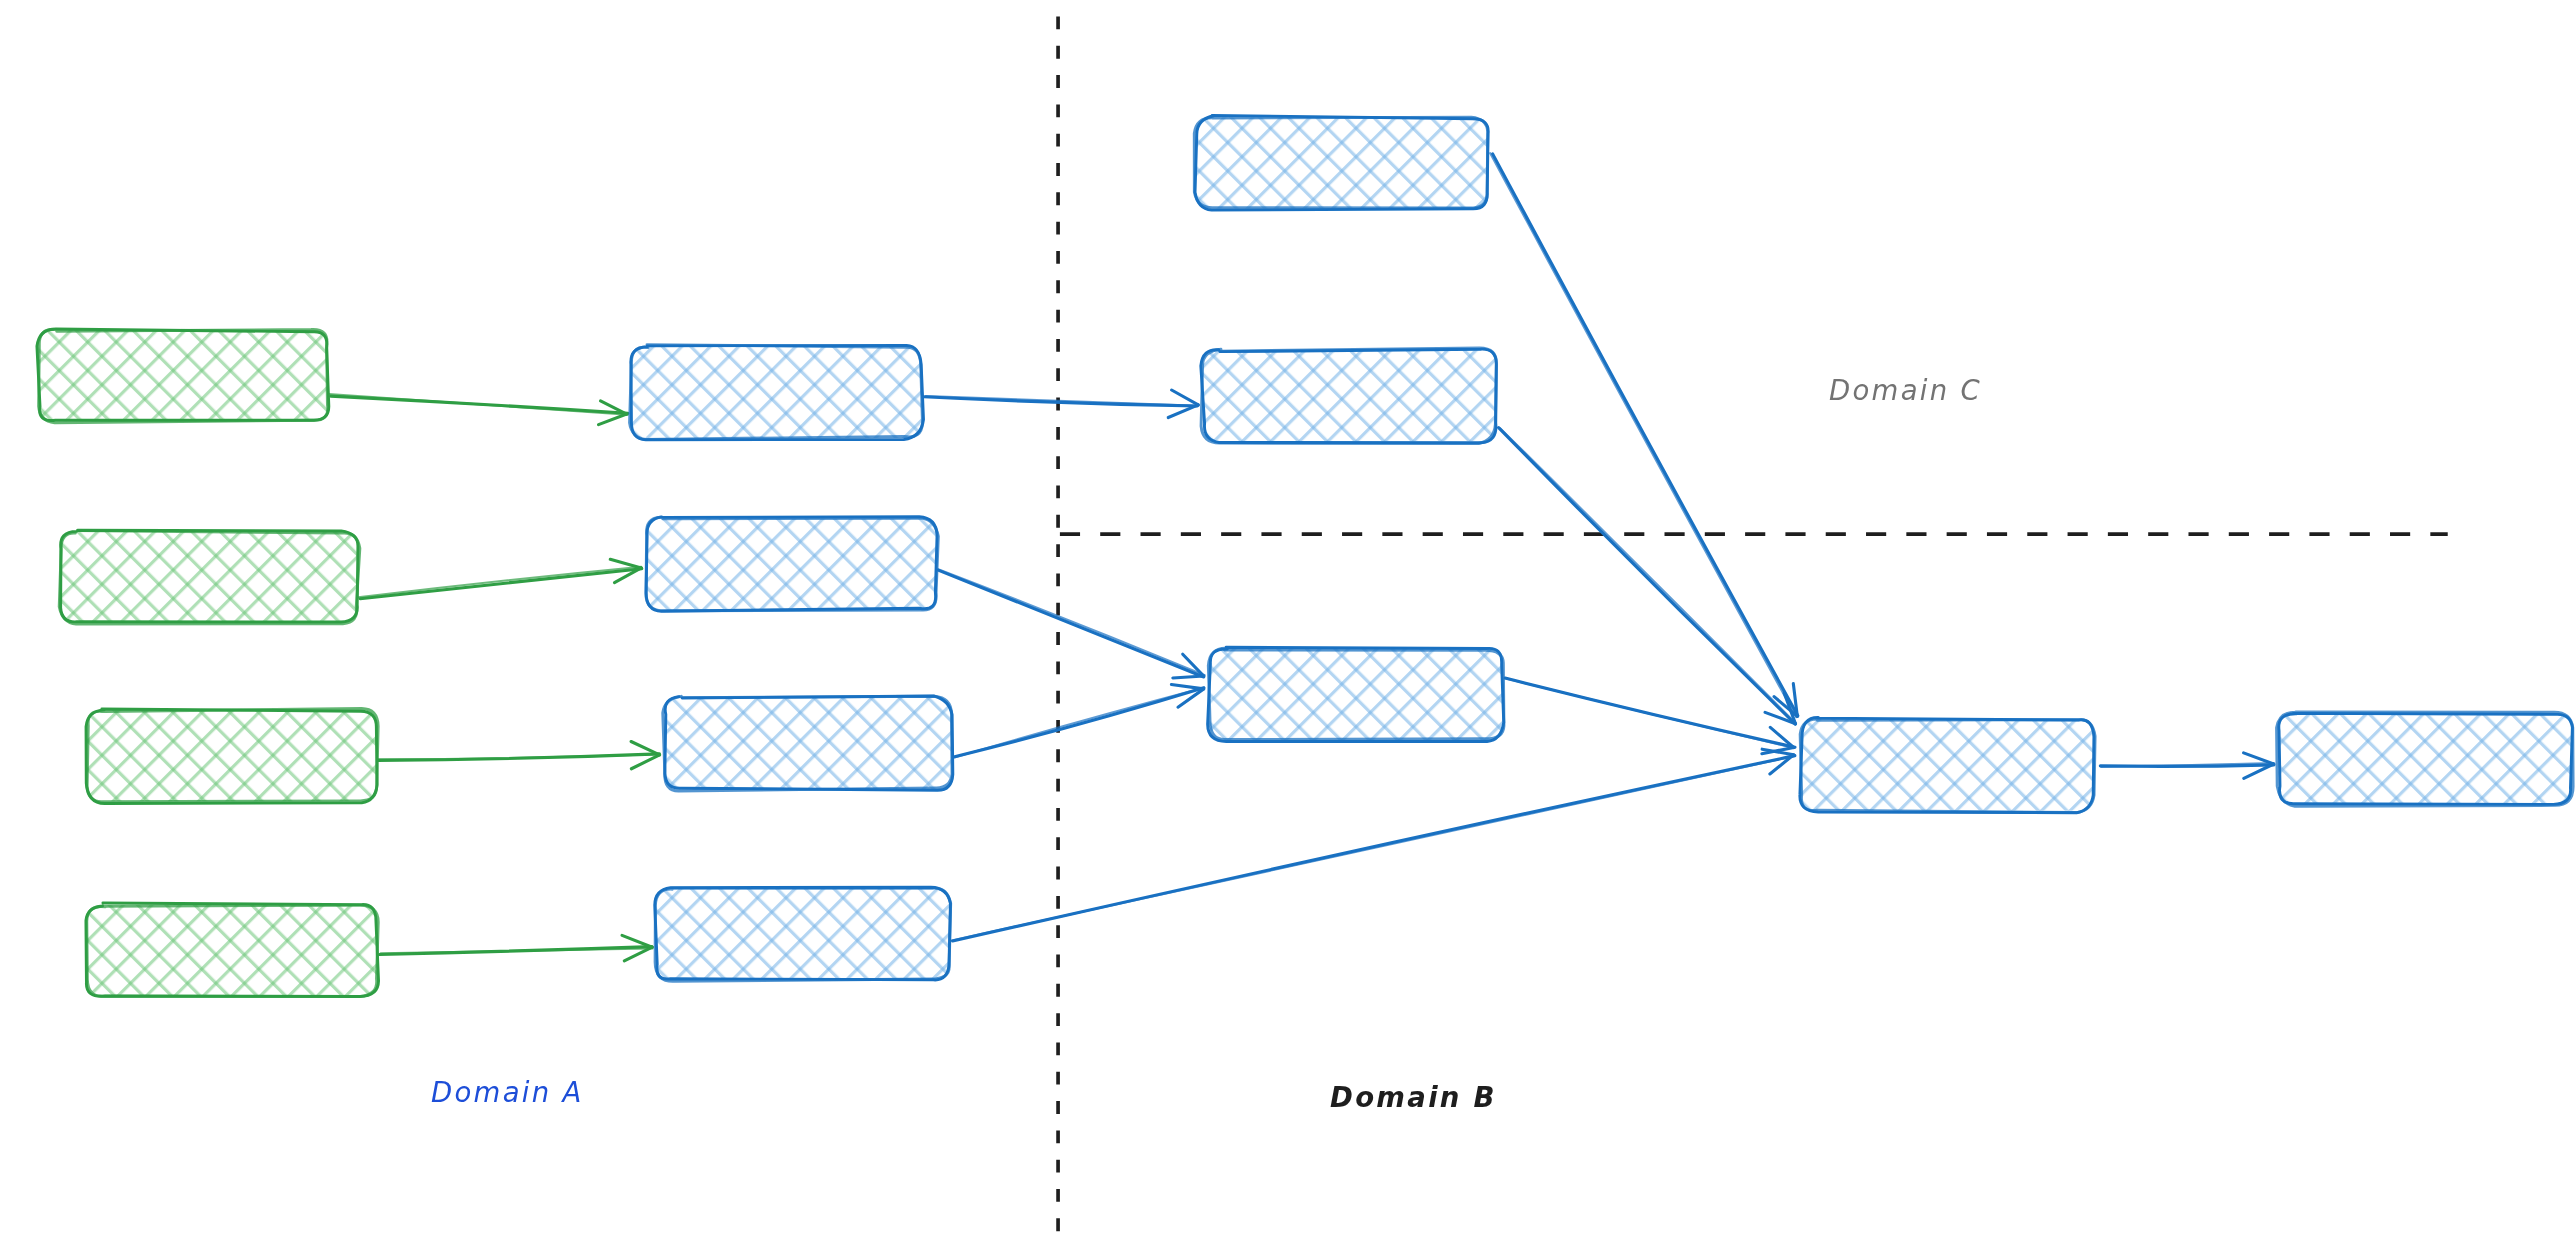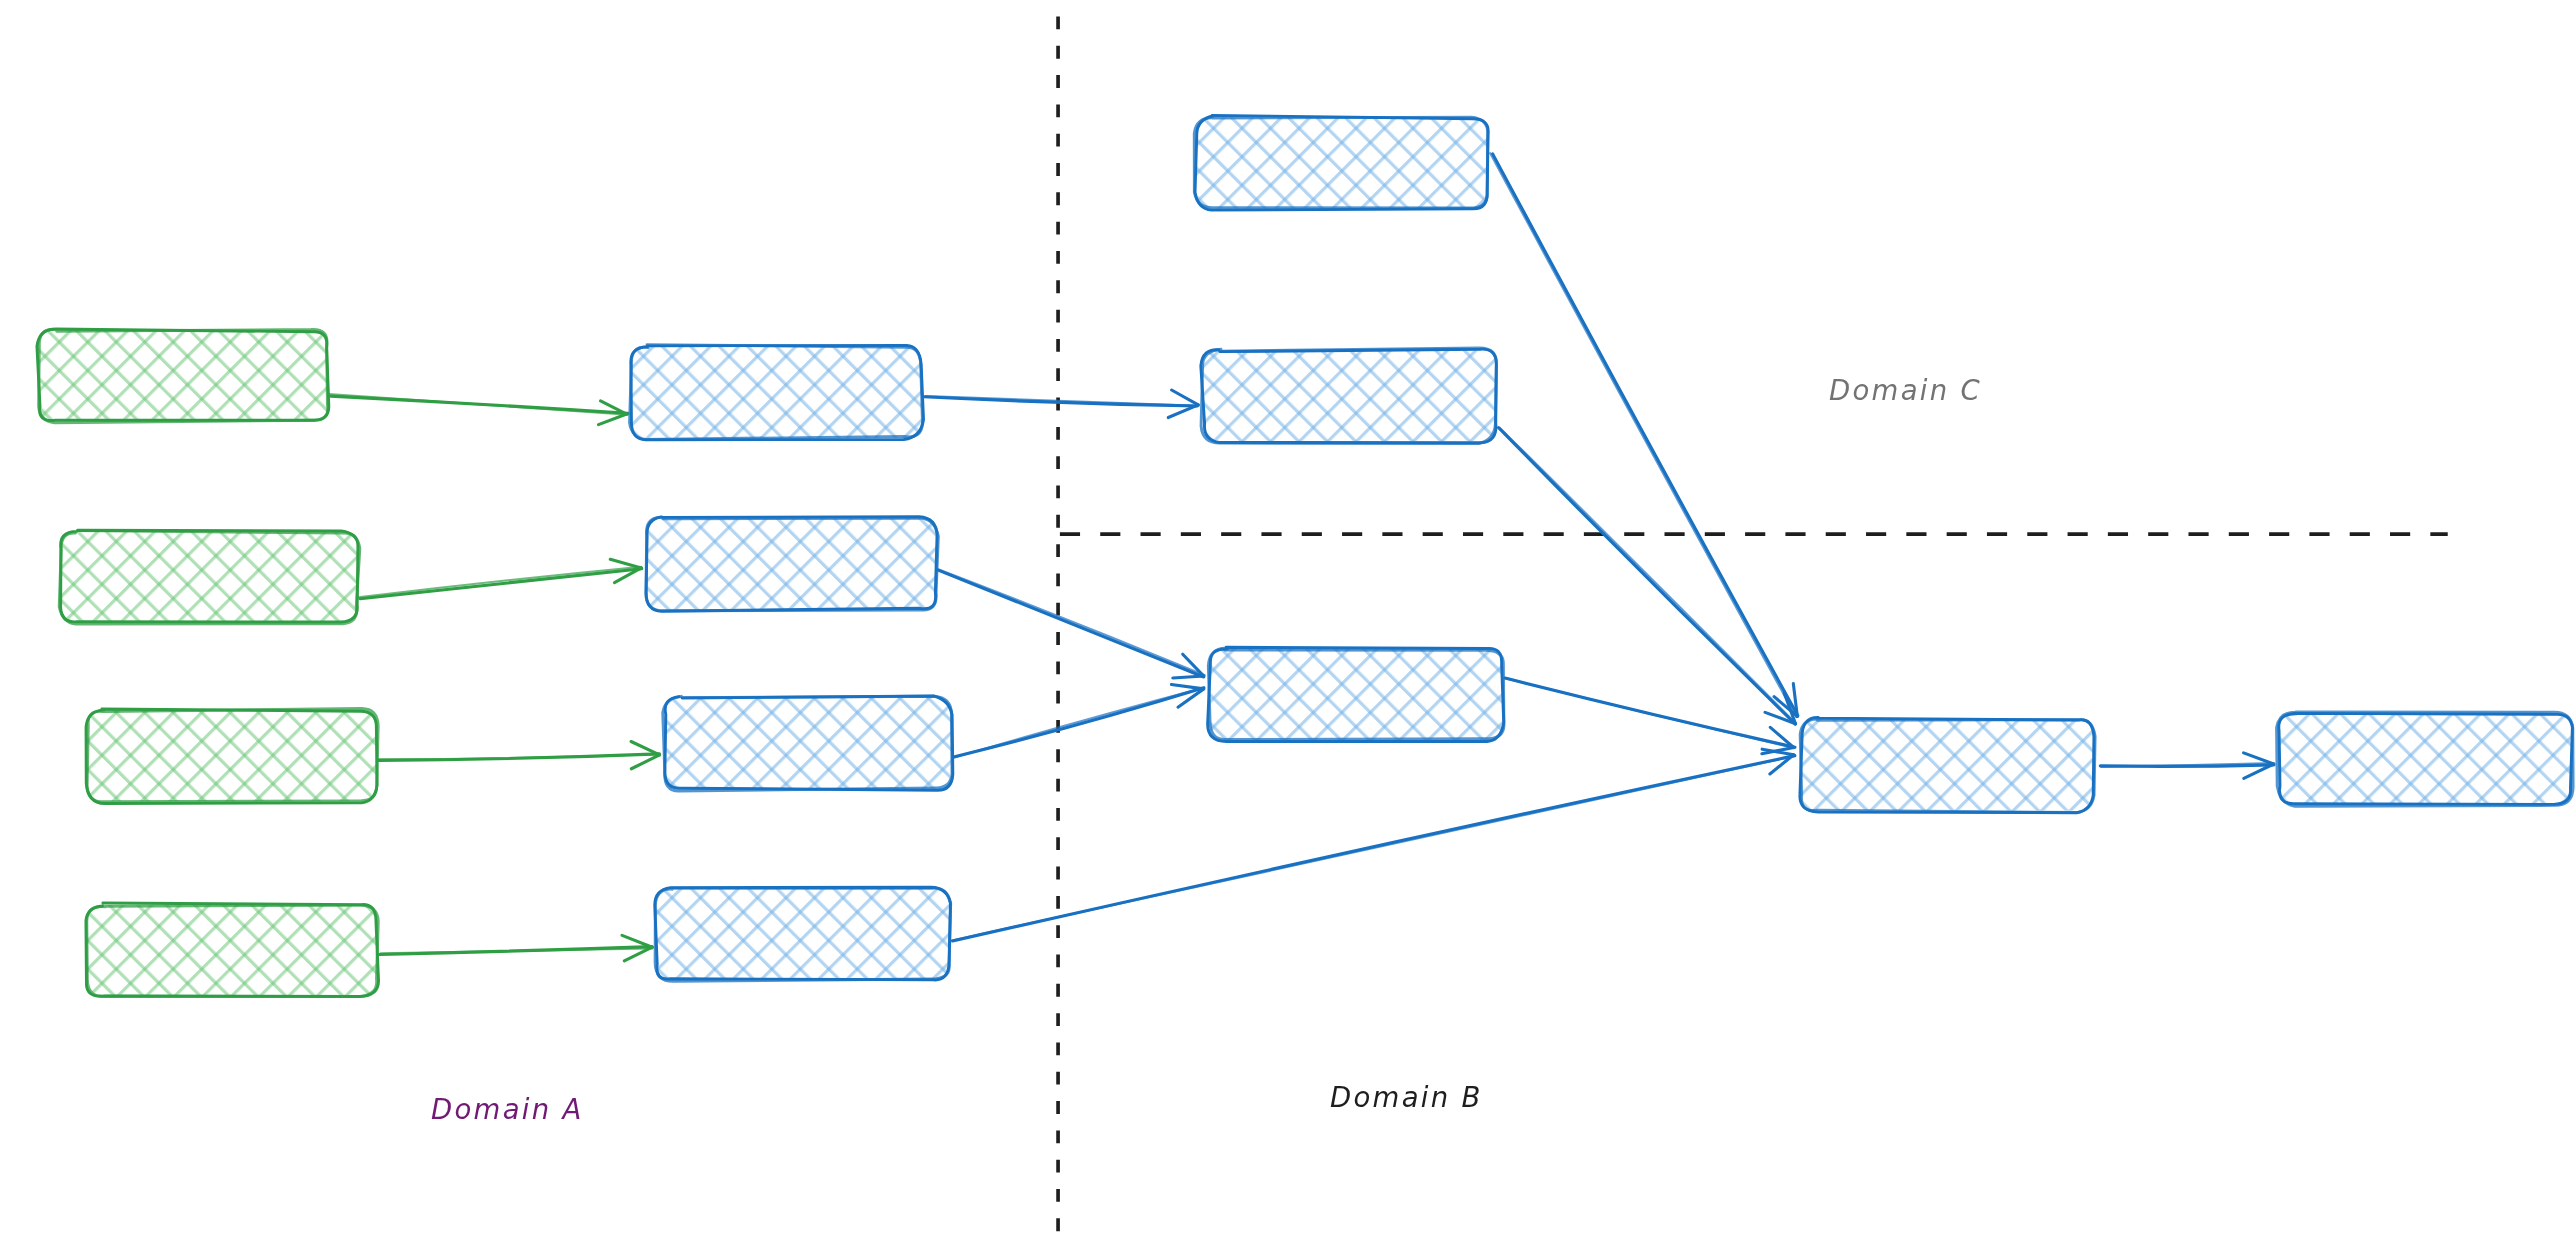--- a/index.html
+++ b/index.html
@@ -248,18 +248,18 @@
           </clipPath>
           <rect x="2487" y="778" width="320" height="100" rx="18" ry="18" fill="url(#hatch-blue)" clip-path="url(#clip-node-e1)"></rect>
           <rect x="2487" y="778" width="320" height="100" rx="18" ry="18" fill="url(#hatch-blue2)" clip-path="url(#clip-node-e1)"></rect>
           <path d="M 2503.398643017094 778.7683739079946 L 2790.807010604817 779.833150627107 Q 2805.9213778977846 779.2353185192846 2808.0961547390075 794.079939413201 L 2805.9998715287074 860.3535081875294 Q 2807.4588823330864 877.6556016930638 2787.190199470702 878.1097949396399 L 2504.7295691022323 877.4026226528001 Q 2485.7237604622374 878.1325670133962 2488.8682436962 858.04117574703 L 2487.8479961767084 797.5332988279561 Q 2485.2718091490083 778.6185555351984 2506.922291376126 779.168945123334" fill="none" stroke="#1971c2" stroke-width="3.2" stroke-linecap="round" stroke-linejoin="round" opacity="1"></path>
           <path d="M 2506.236234857252 777.2122220999618 L 2788.308112908112 777.5078672417011 Q 2806.3756208427135 777.6646696099381 2808.496766473584 794.3054807665318 L 2808.86237024258 858.8339098458337 Q 2808.7017404455232 879.0632258430418 2789.197745419665 879.1972933785046 L 2505.1716536532954 880.052900220944 Q 2488.6902213114736 877.435759259032 2485.8511534695754 858.1707241417704 L 2485.1426786662746 794.3939798953915 Q 2488.2828170315747 777.0987855440466 2505.9736308589454 777.4180005557919" fill="none" stroke="#1971c2" stroke-width="3.2" stroke-linecap="round" stroke-linejoin="round" opacity="0.75"></path>
         </g>
       </g>
   </svg>
 
   <div id="layer-labels">
-      <div class="domain-label" style="left: 431px; top: 1076px; color: #701a75; margin-top: 17px;">Domain A</div>
-      <div class="domain-label" style="left: 1330px; top: 1081px; color: rgb(30, 30, 30);">Domain B</div>
+      <div class="domain-label" style="left: 431px; top: 1076px; color: #1d4ed8;">Domain A</div>
+      <div class="domain-label" style="left: 1330px; top: 1081px; color: rgb(30, 30, 30); font-weight: bold;">Domain B</div>
       <div class="domain-label" style="left: 1829px; top: 374px; color: #737373;">Domain C</div>
     </div>
 </div>
 
 
 </body></html>

